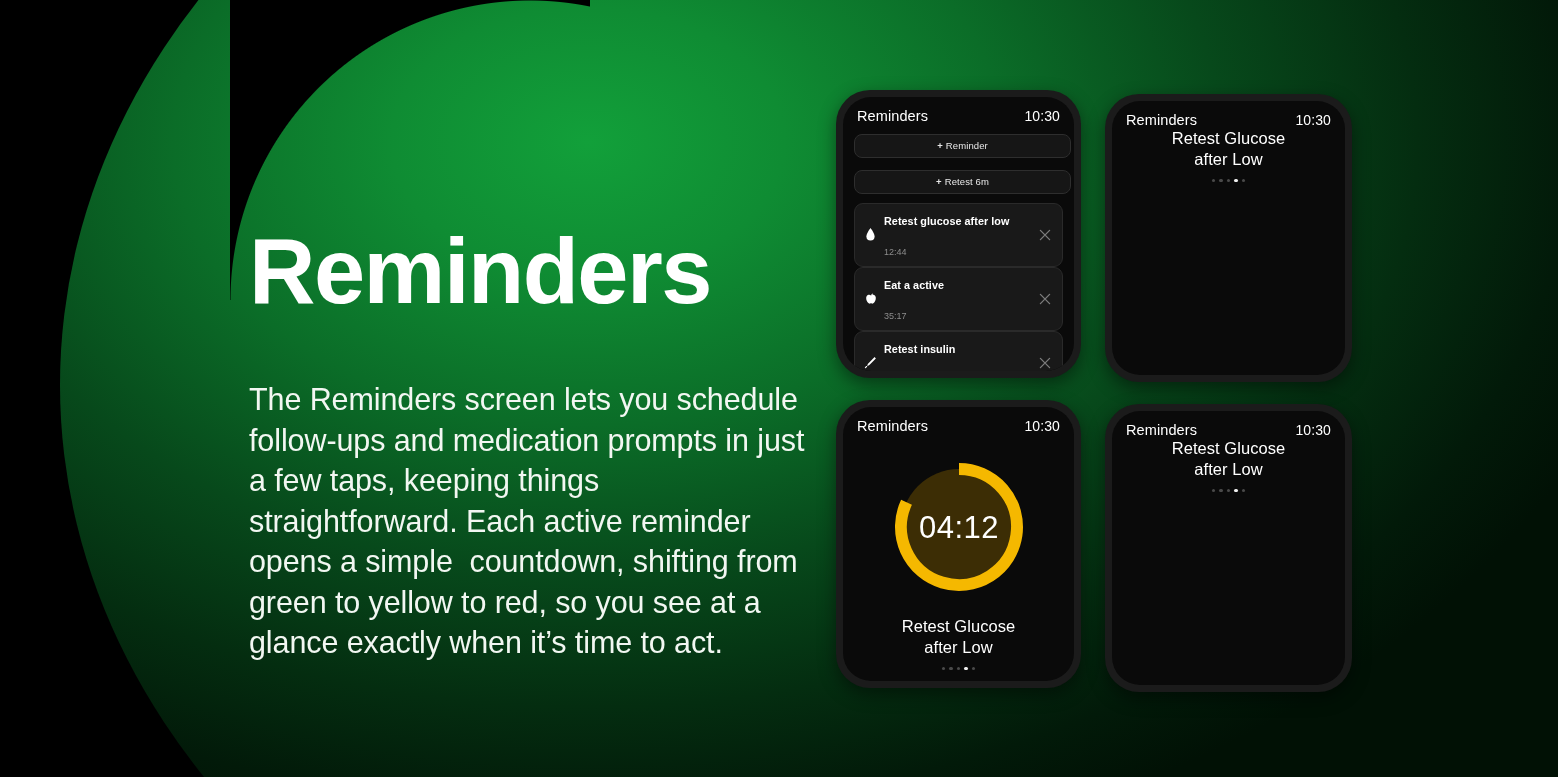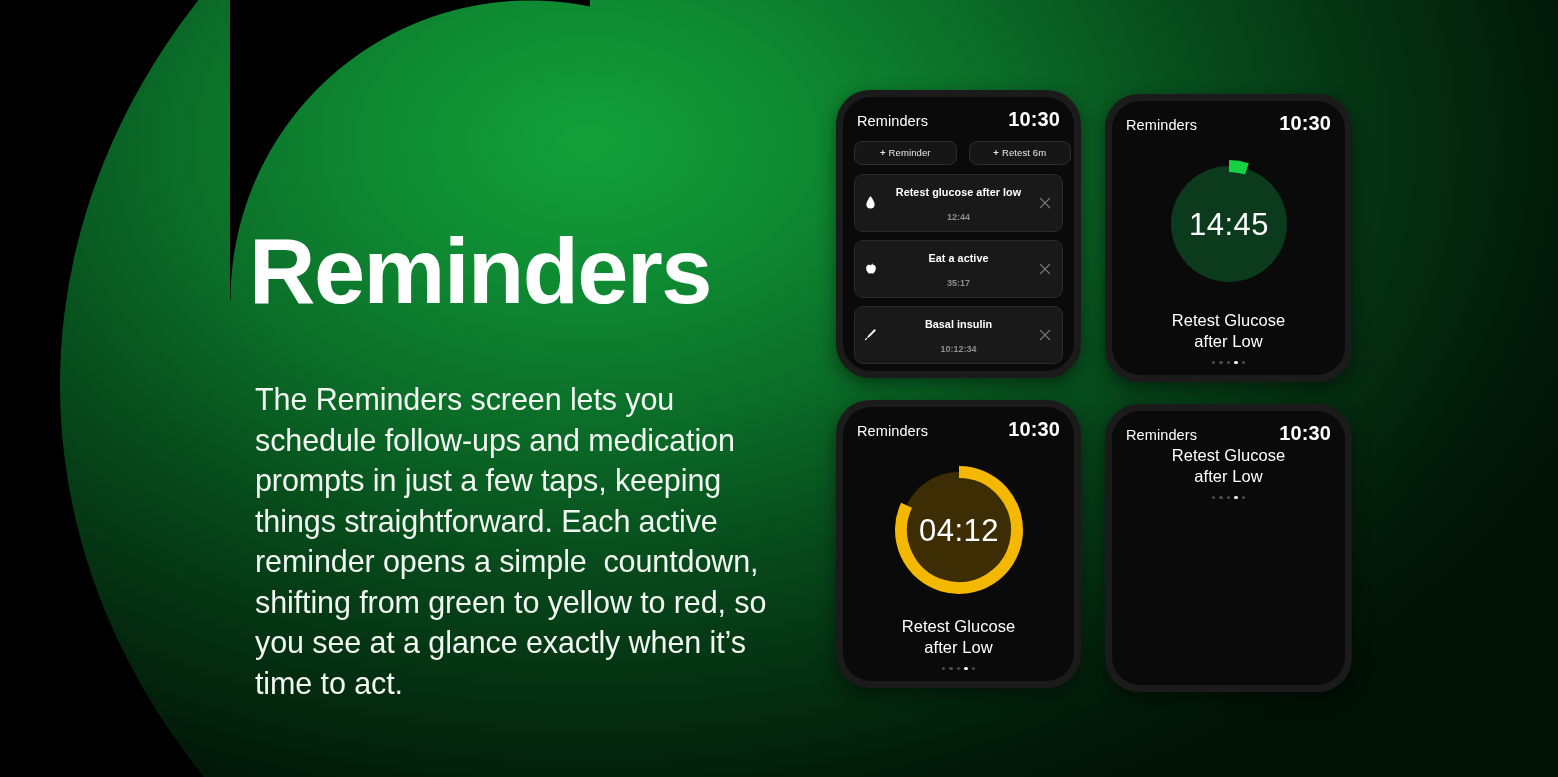--- a/index.html
+++ b/index.html
@@ -67,21 +67,21 @@
     letter-spacing: -1.5px;
     line-height: 1.0;
     margin: 0 0 62px 0;
     white-space: nowrap;
   }
   .body-copy {
     color: #f2f7f2;
     font-size: 30.5px;
     line-height: 40.5px;
     font-weight: 400;
-    margin: 6px;
+    margin: 0;
     white-space: pre-wrap;
     letter-spacing: -0.1px;
   }
 
   
   .watch {
     position: absolute;
     background: #1b1b1b;
     border-radius: 34px;
     padding: 7px;
@@ -111,53 +111,52 @@
     flex: 0 0 auto;
   }
   .w-title {
     color: #ffffff;
     font-size: 14.5px;
     font-weight: 500;
     letter-spacing: 0.1px;
   }
   .w-time {
     color: #ffffff;
-    font-size: 20px;
-    font-weight: 700;
+    font-size: 14px;
+    font-weight: 400;
     letter-spacing: 0.1px;
   }
 
   
   .pill-row {
     display: flex;
     gap: 12px;
     padding: 10px 3px 0 11px;
+    flex-direction: column;
   }
   .pill {
     flex: 1;
     background: #161616;
     border: 1px solid #2e2e2e;
     border-radius: 8px;
     color: #e8e8e8;
     font-size: 9.5px;
     font-weight: 500;
     text-align: center;
     padding: 5px 0 6px 0;
     letter-spacing: 0.1px;
     white-space: nowrap;
   }
   .pill .plus { margin-right: 3px; font-weight: 700; }
 
   .rem-list {
     padding: 9px 11px 0 11px;
     display: flex;
     flex-direction: column;
-    gap: 8px;
     flex: 1 1 auto;
-    text-align: center;
   }
   .rem-item {
     background: #191919;
     border: 1px solid #2a2a2a;
     border-radius: 9px;
     padding: 7px 9px 8px 9px;
     display: flex;
     align-items: center;
     position: relative;
     min-height: 35px;
@@ -177,23 +176,23 @@
     color: #ffffff;
     font-size: 10.8px;
     font-weight: 600;
     line-height: 13px;
     letter-spacing: 0.05px;
     white-space: nowrap;
   }
   .rem-sub {
     color: #8d8d8d;
     font-size: 9px;
-    font-weight: 700;
+    font-weight: 400;
     line-height: 12px;
-    margin-top: 11px;
+    margin-top: 17px;
   }
   .rem-close {
     flex: 0 0 auto;
     width: 16px;
     height: 16px;
     margin-left: 4px;
     opacity: 0.55;
   }
 
   
@@ -305,21 +304,21 @@
         </div>
 
         <div class="rem-item">
           <span class="rem-ico">
             <svg width="13" height="13" viewBox="0 0 13 13">
                 <path d="M10.6 1.1 L11.9 2.4 L5.1 9.2 L3.1 10.0 L3.8 8.0 Z" fill="#ffffff"></path>
                 <path d="M2.6 10.5 L1.4 11.7" stroke="#ffffff" stroke-width="1.1" stroke-linecap="round"></path>
               </svg>
           </span>
           <span class="rem-texts">
-            <span class="rem-label">Basal insulin</span>
+            <span class="rem-label">Retest insulin</span>
             <span class="rem-sub" style="display:block">10:12:34</span>
           </span>
           <span class="rem-close">
             <svg width="16" height="16" viewBox="0 0 16 16">
                 <path d="M3.4 3.4 L12.6 12.6 M12.6 3.4 L3.4 12.6" stroke="#cfcfcf" stroke-width="1.3" stroke-linecap="round"></path>
               </svg>
           </span>
         </div>
 
       </div>
@@ -332,27 +331,20 @@
           <span class="dot"></span>
         </div>
     </div>
   </div>
 
   <div class="watch w2">
     <div class="screen">
       <div class="w-header">
         <span class="w-title">Reminders</span>
         <span class="w-time">10:30</span>
-      </div>
-      <div class="timer-wrap">
-        <svg class="timer-svg" width="140" height="140" viewBox="0 0 140 140">
-          <circle class="ring-fill" cx="70" cy="70" r="58" fill="#0c3a1d"></circle>
-          <path class="ring-arc" fill="none" stroke-width="12" stroke-linecap="butt" stroke="#18d143" d="M 70 12 A 58 58 0 0 1 87.92 14.84"></path>
-          <text class="timer-text" x="70" y="81" text-anchor="middle">14:45</text>
-        </svg>
       </div>
       <div class="caption">
         <span>Retest Glucose</span><br>
         <span>after Low</span>
       </div>
       <div class="dots">
           <span class="dot"></span>
           <span class="dot"></span>
           <span class="dot"></span>
           <span class="dot active"></span>

